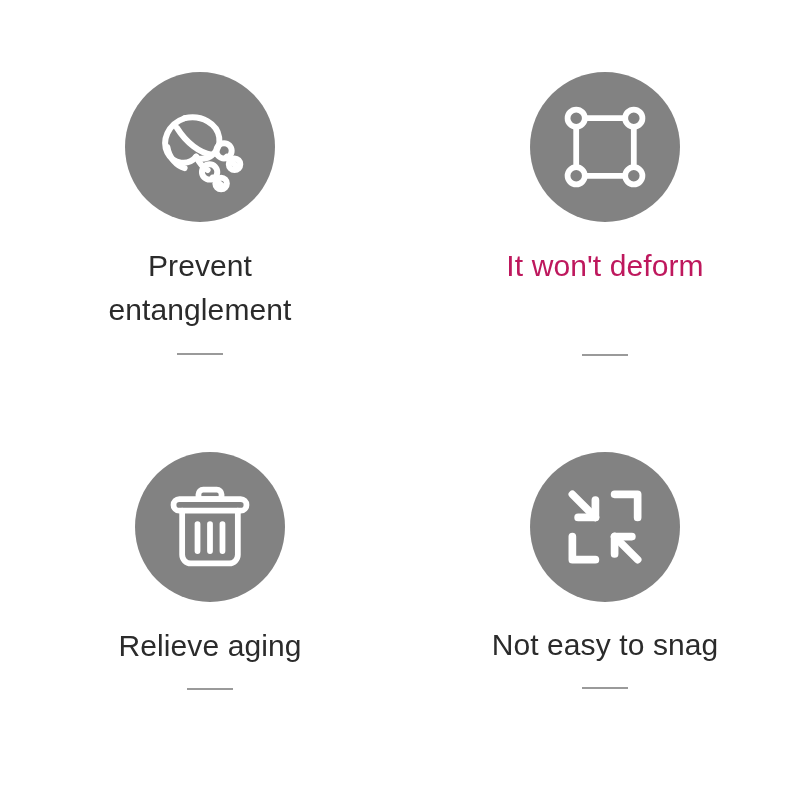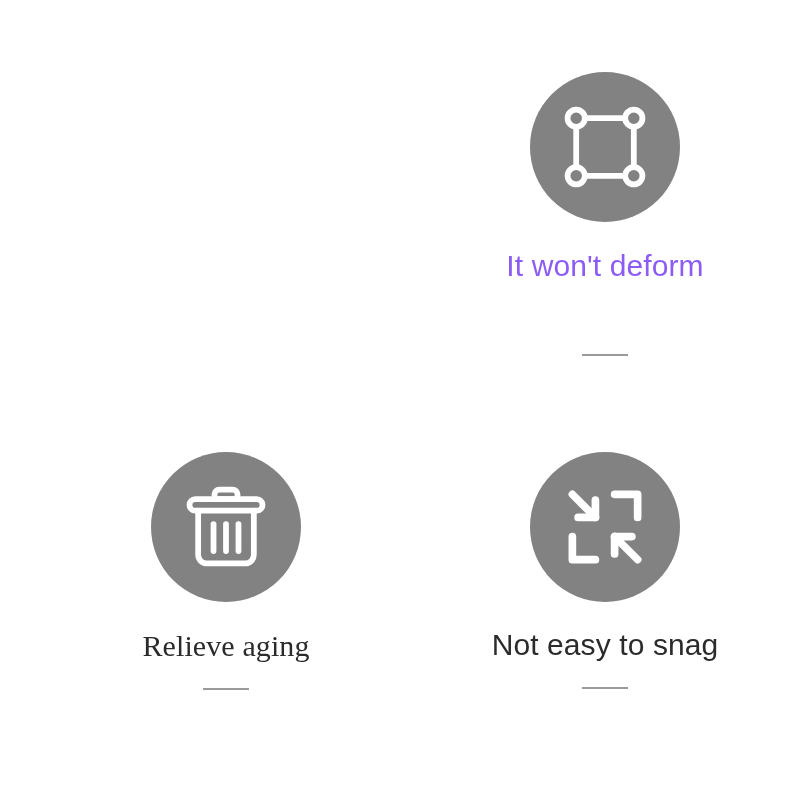--- a/index.html
+++ b/index.html
@@ -27,21 +27,21 @@
     position: absolute;
     display: flex;
     flex-direction: column;
     align-items: center;
     box-sizing: border-box;
   }
 
   
   #card-0 { left: 30px;  top: 72px;  width: 340px; }
   #card-1 { left: 435px; top: 72px;  width: 340px; }
-  #card-2 { left: 56px;  top: 452px; width: 340px; font-family: Liberation Serif, serif; }
+  #card-2 { left: 40px;  top: 452px; width: 340px; }
   #card-3 { left: 435px; top: 452px; width: 340px; }
 
   .icon-circle {
     width: 150px;
     height: 150px;
     border-radius: 50%;
     background: #828282;
     display: flex;
     align-items: center;
     justify-content: center;
@@ -77,37 +77,63 @@
   #card-0 .feature-divider { margin-top: 20px; }
   #card-1 .feature-divider { margin-top: 66px; }
   #card-2 .feature-divider { margin-top: 20px; }
   #card-3 .feature-divider { margin-top: 20px; }
 </style>
 </head>
 <body>
 
 <div id="feature-grid" style="background: rgb(255, 255, 255);">
 
+  <div class="feature-card" id="card-0">
+    <div class="icon-circle" style="background: rgb(130, 130, 130);">
+      <svg viewBox="0 0 100 100" fill="none" stroke="#ffffff" stroke-width="6.2" stroke-linecap="round" stroke-linejoin="round">
+
+        <path d="M34 20 C16 26 10 44 16 56 C22 68 38 70 46 60"></path>
+
+        <path d="M34 20 C52 16 68 26 70 40 C72 54 60 64 48 62"></path>
+
+        <path d="M26 30 C36 46 50 56 62 58"></path>
+
+        <path d="M16 50 C18 62 26 70 34 72"></path>
+        <path d="M46 60 C50 68 54 72 58 74"></path>
+
+        <path d="M75 54 m-8 0 a8 8 0 1 0 16 0 a8 8 0 1 0 -16 0"></path>
+        <path d="M78 60 L90 72"></path>
+        <path d="M86 68 m-6 0 a6 6 0 1 0 12 0 a6 6 0 1 0 -12 0"></path>
+
+        <path d="M60 76 m-8 0 a8 8 0 1 0 16 0 a8 8 0 1 0 -16 0"></path>
+        <path d="M63 82 L75 92"></path>
+        <path d="M72 88 m-6 0 a6 6 0 1 0 12 0 a6 6 0 1 0 -12 0"></path>
+      </svg>
+    </div>
+    <div class="feature-label" style="color: rgb(43, 43, 43);">Prevent
+entanglement</div>
+    <div class="feature-divider" style="background: rgb(154, 154, 154);"></div>
+  </div>
 
   <div class="feature-card" id="card-1">
     <div class="icon-circle" style="background: rgb(130, 130, 130);">
       <svg viewBox="0 0 100 100" fill="none" stroke="#ffffff" stroke-width="6" stroke-linecap="round" stroke-linejoin="round">
 
         <path d="M29 20 L71 20"></path>
         <path d="M80 29 L80 71"></path>
         <path d="M71 80 L29 80"></path>
         <path d="M20 71 L20 29"></path>
 
         <circle cx="20" cy="20" r="9"></circle>
         <circle cx="80" cy="20" r="9"></circle>
         <circle cx="80" cy="80" r="9"></circle>
         <circle cx="20" cy="80" r="9"></circle>
       </svg>
     </div>
-    <div class="feature-label" style="color: #8b5cf6;">It won't deform</div>
+    <div class="feature-label" style="color: #be185d;">It won't deform</div>
     <div class="feature-divider" style="background: rgb(154, 154, 154);"></div>
   </div>
 
   <div class="feature-card" id="card-2">
     <div class="icon-circle" style="background: rgb(130, 130, 130);">
       <svg viewBox="0 0 100 100" fill="none" stroke="#ffffff" stroke-width="6" stroke-linecap="round" stroke-linejoin="round">
 
         <path d="M38 16 a5 5 0 0 1 5 -5 h14 a5 5 0 0 1 5 5 v5 h-24 z"></path>
 
         <rect x="12" y="21" width="76" height="12" rx="6"></rect>

